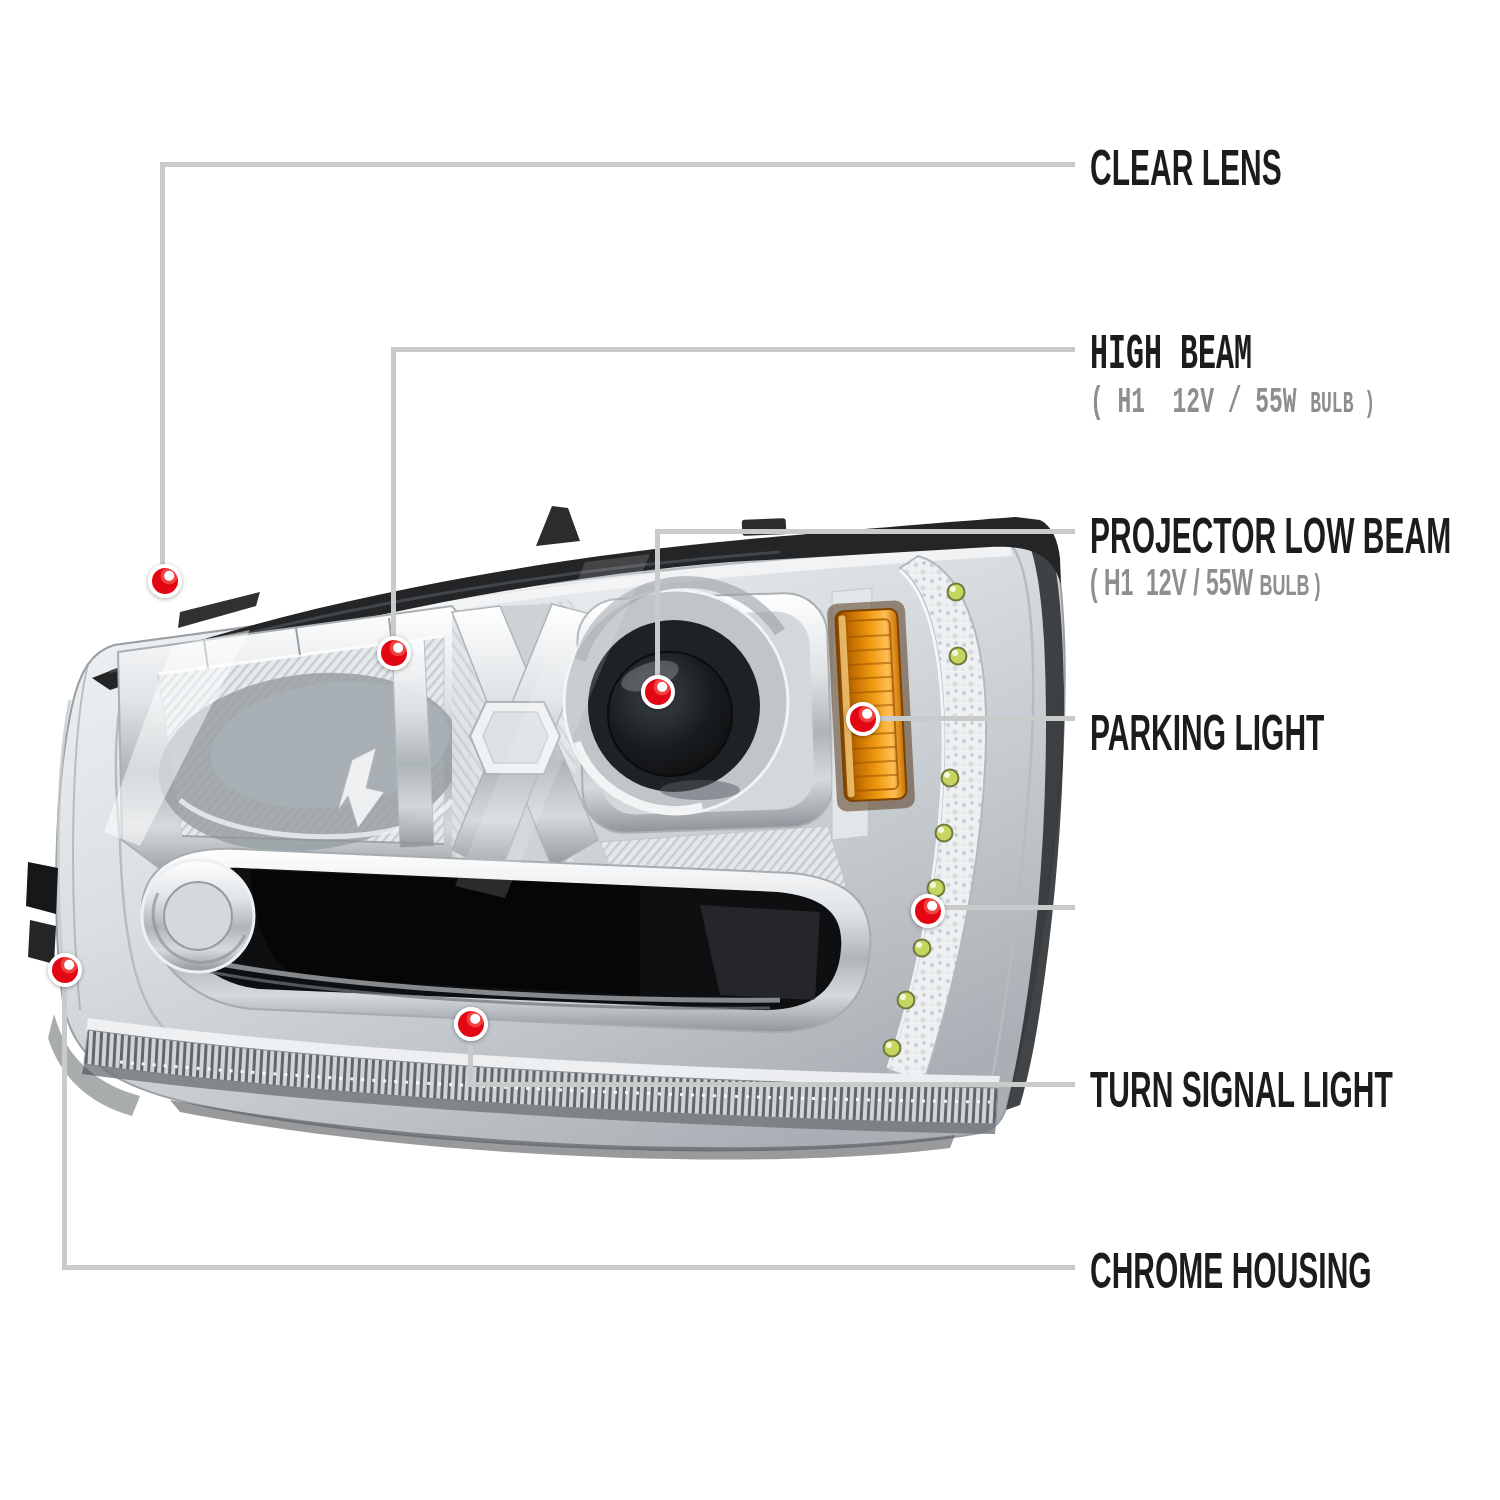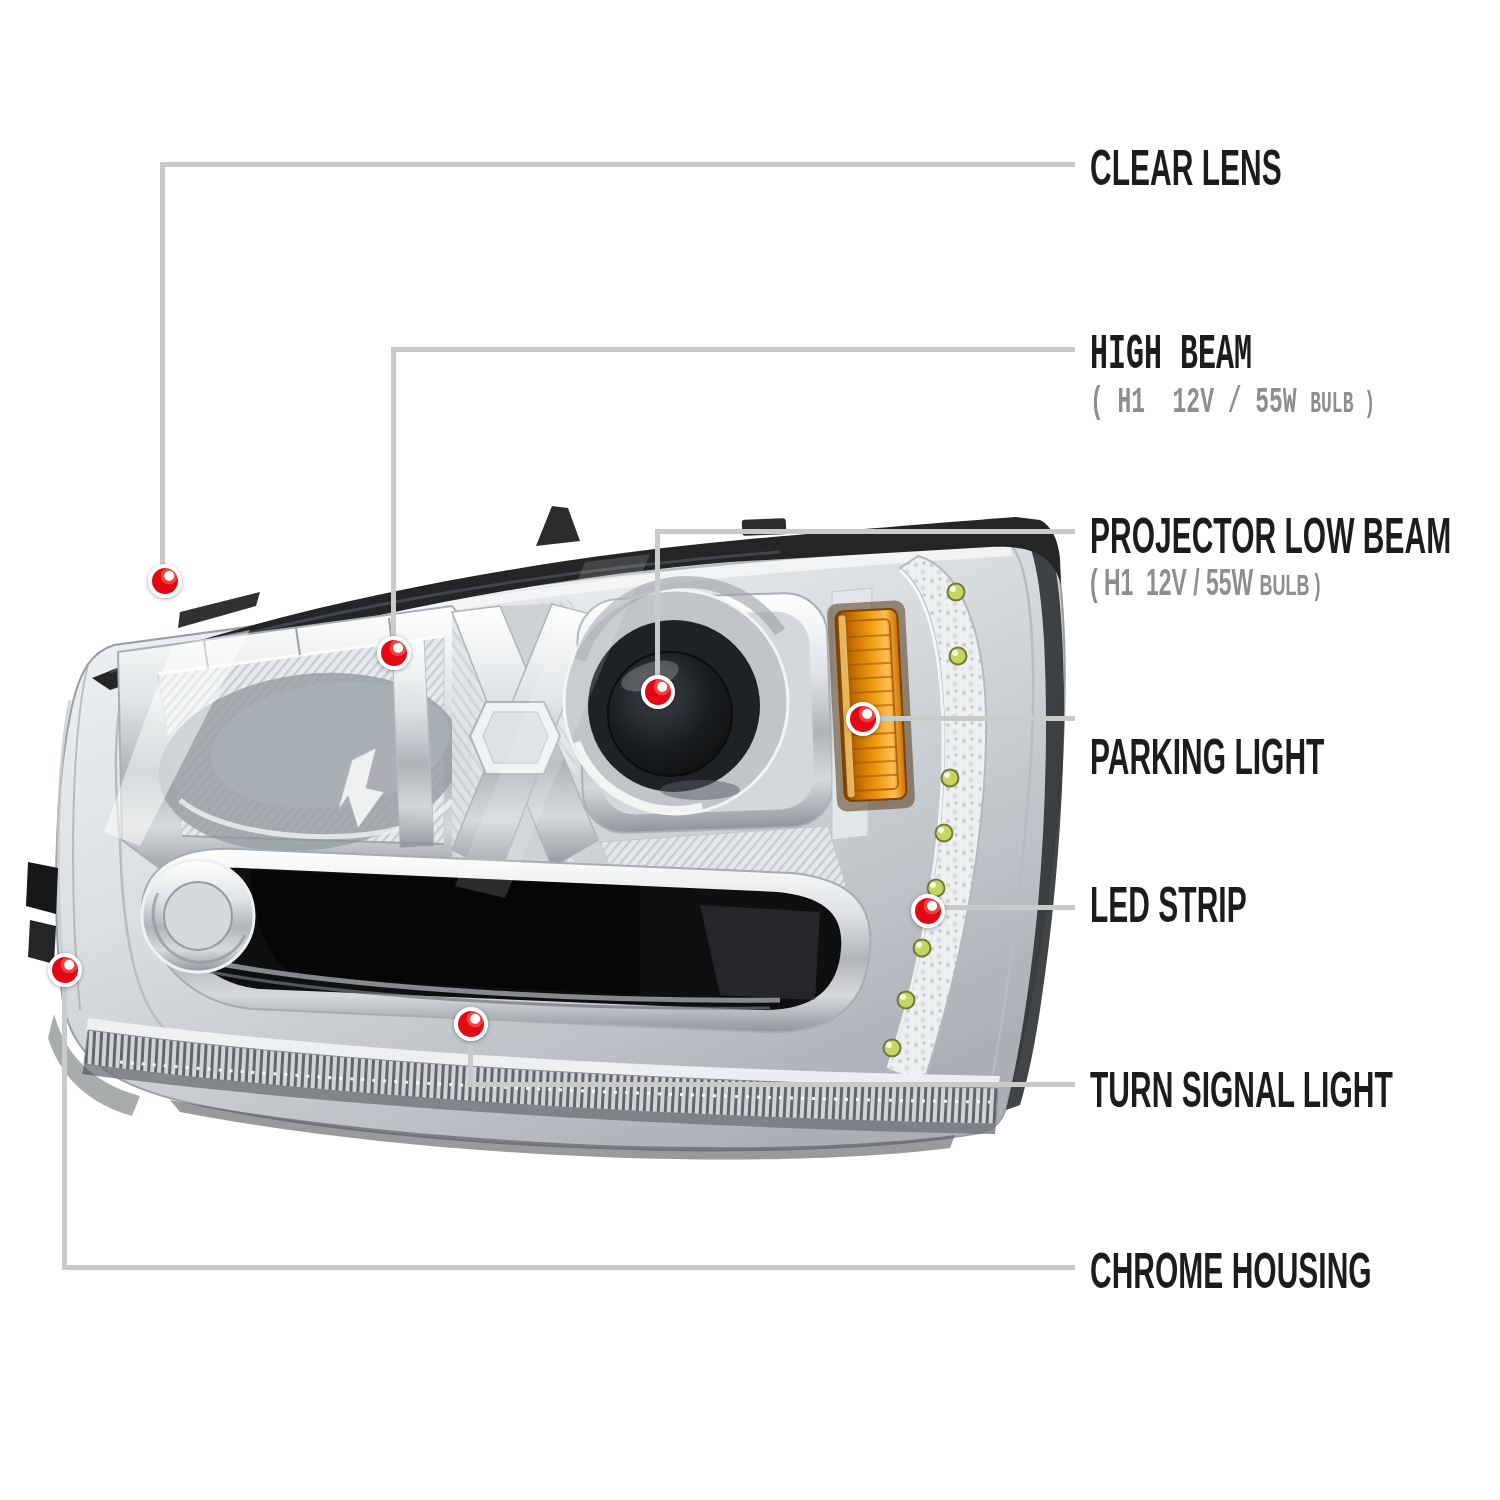--- a/index.html
+++ b/index.html
@@ -236,29 +236,26 @@
   <div class="cl-line" style="left:655px;top:529px;width:420px;height:5px;"></div>
   <div class="cl-line" style="left:655px;top:529px;width:5px;height:163px;"></div>
   <div class="cl-dot" style="left:641px;top:675px;"></div>
   <div class="cl-label" style="top:511px;">
     <span class="cl-title">PROJECTOR LOW BEAM</span>
     <span class="cl-sub"><span>( H1  12V / 55W </span><span class="small">BULB )</span></span>
   </div>
 
   <div class="cl-line" style="left:861px;top:716px;width:214px;height:5px;"></div>
   <div class="cl-dot" style="left:846px;top:702px;"></div>
-  <div class="cl-label" style="top:732px;">
+  <div class="cl-label" style="top:708px;">
     <span class="cl-title">PARKING LIGHT</span>
   </div>
 
   <div class="cl-line" style="left:926px;top:905px;width:149px;height:5px;"></div>
   <div class="cl-dot" style="left:911px;top:894px;"></div>
-  <div class="cl-label" style="top:880px;">
-    <span class="cl-title">LED STRIP</span>
-  </div>
 
   <div class="cl-line" style="left:468px;top:1024px;width:5px;height:61px;"></div>
   <div class="cl-line" style="left:468px;top:1082px;width:607px;height:5px;"></div>
   <div class="cl-dot" style="left:454px;top:1007px;"></div>
   <div class="cl-label" style="top:1065px;">
     <span class="cl-title">TURN SIGNAL LIGHT</span>
   </div>
 
   <div class="cl-line" style="left:62px;top:970px;width:5px;height:298px;"></div>
   <div class="cl-line" style="left:62px;top:1265px;width:1013px;height:5px;"></div>

